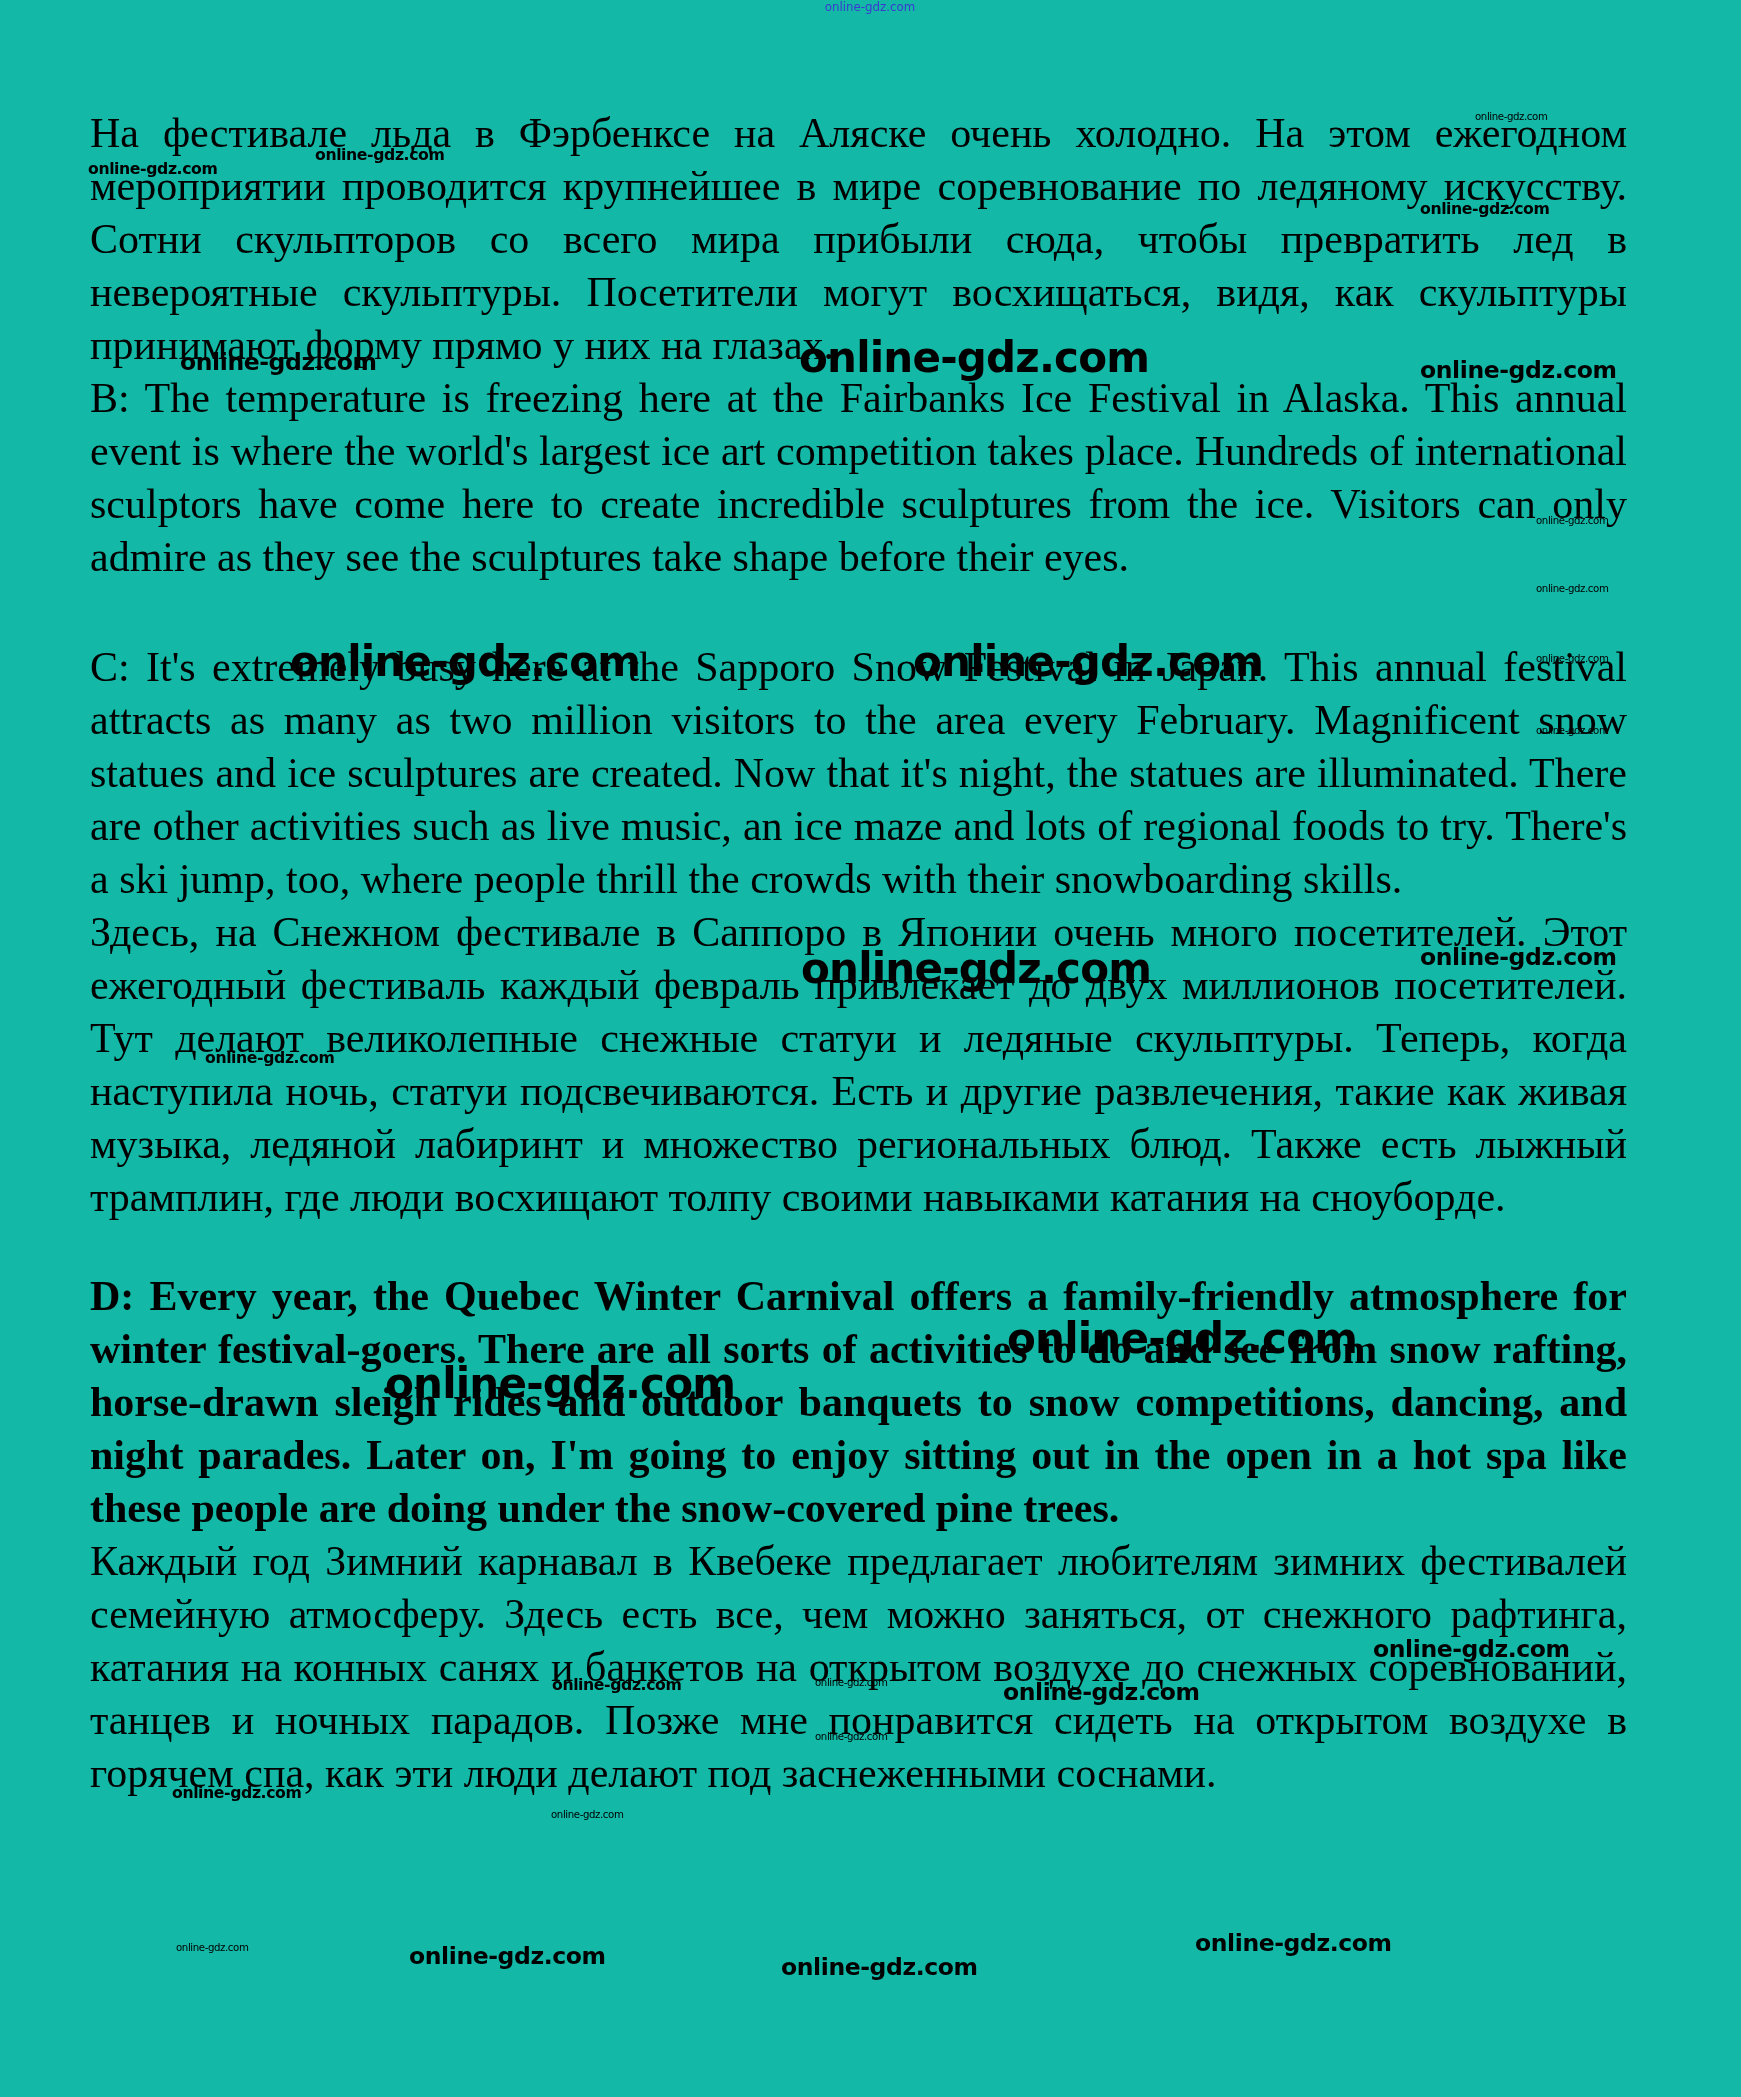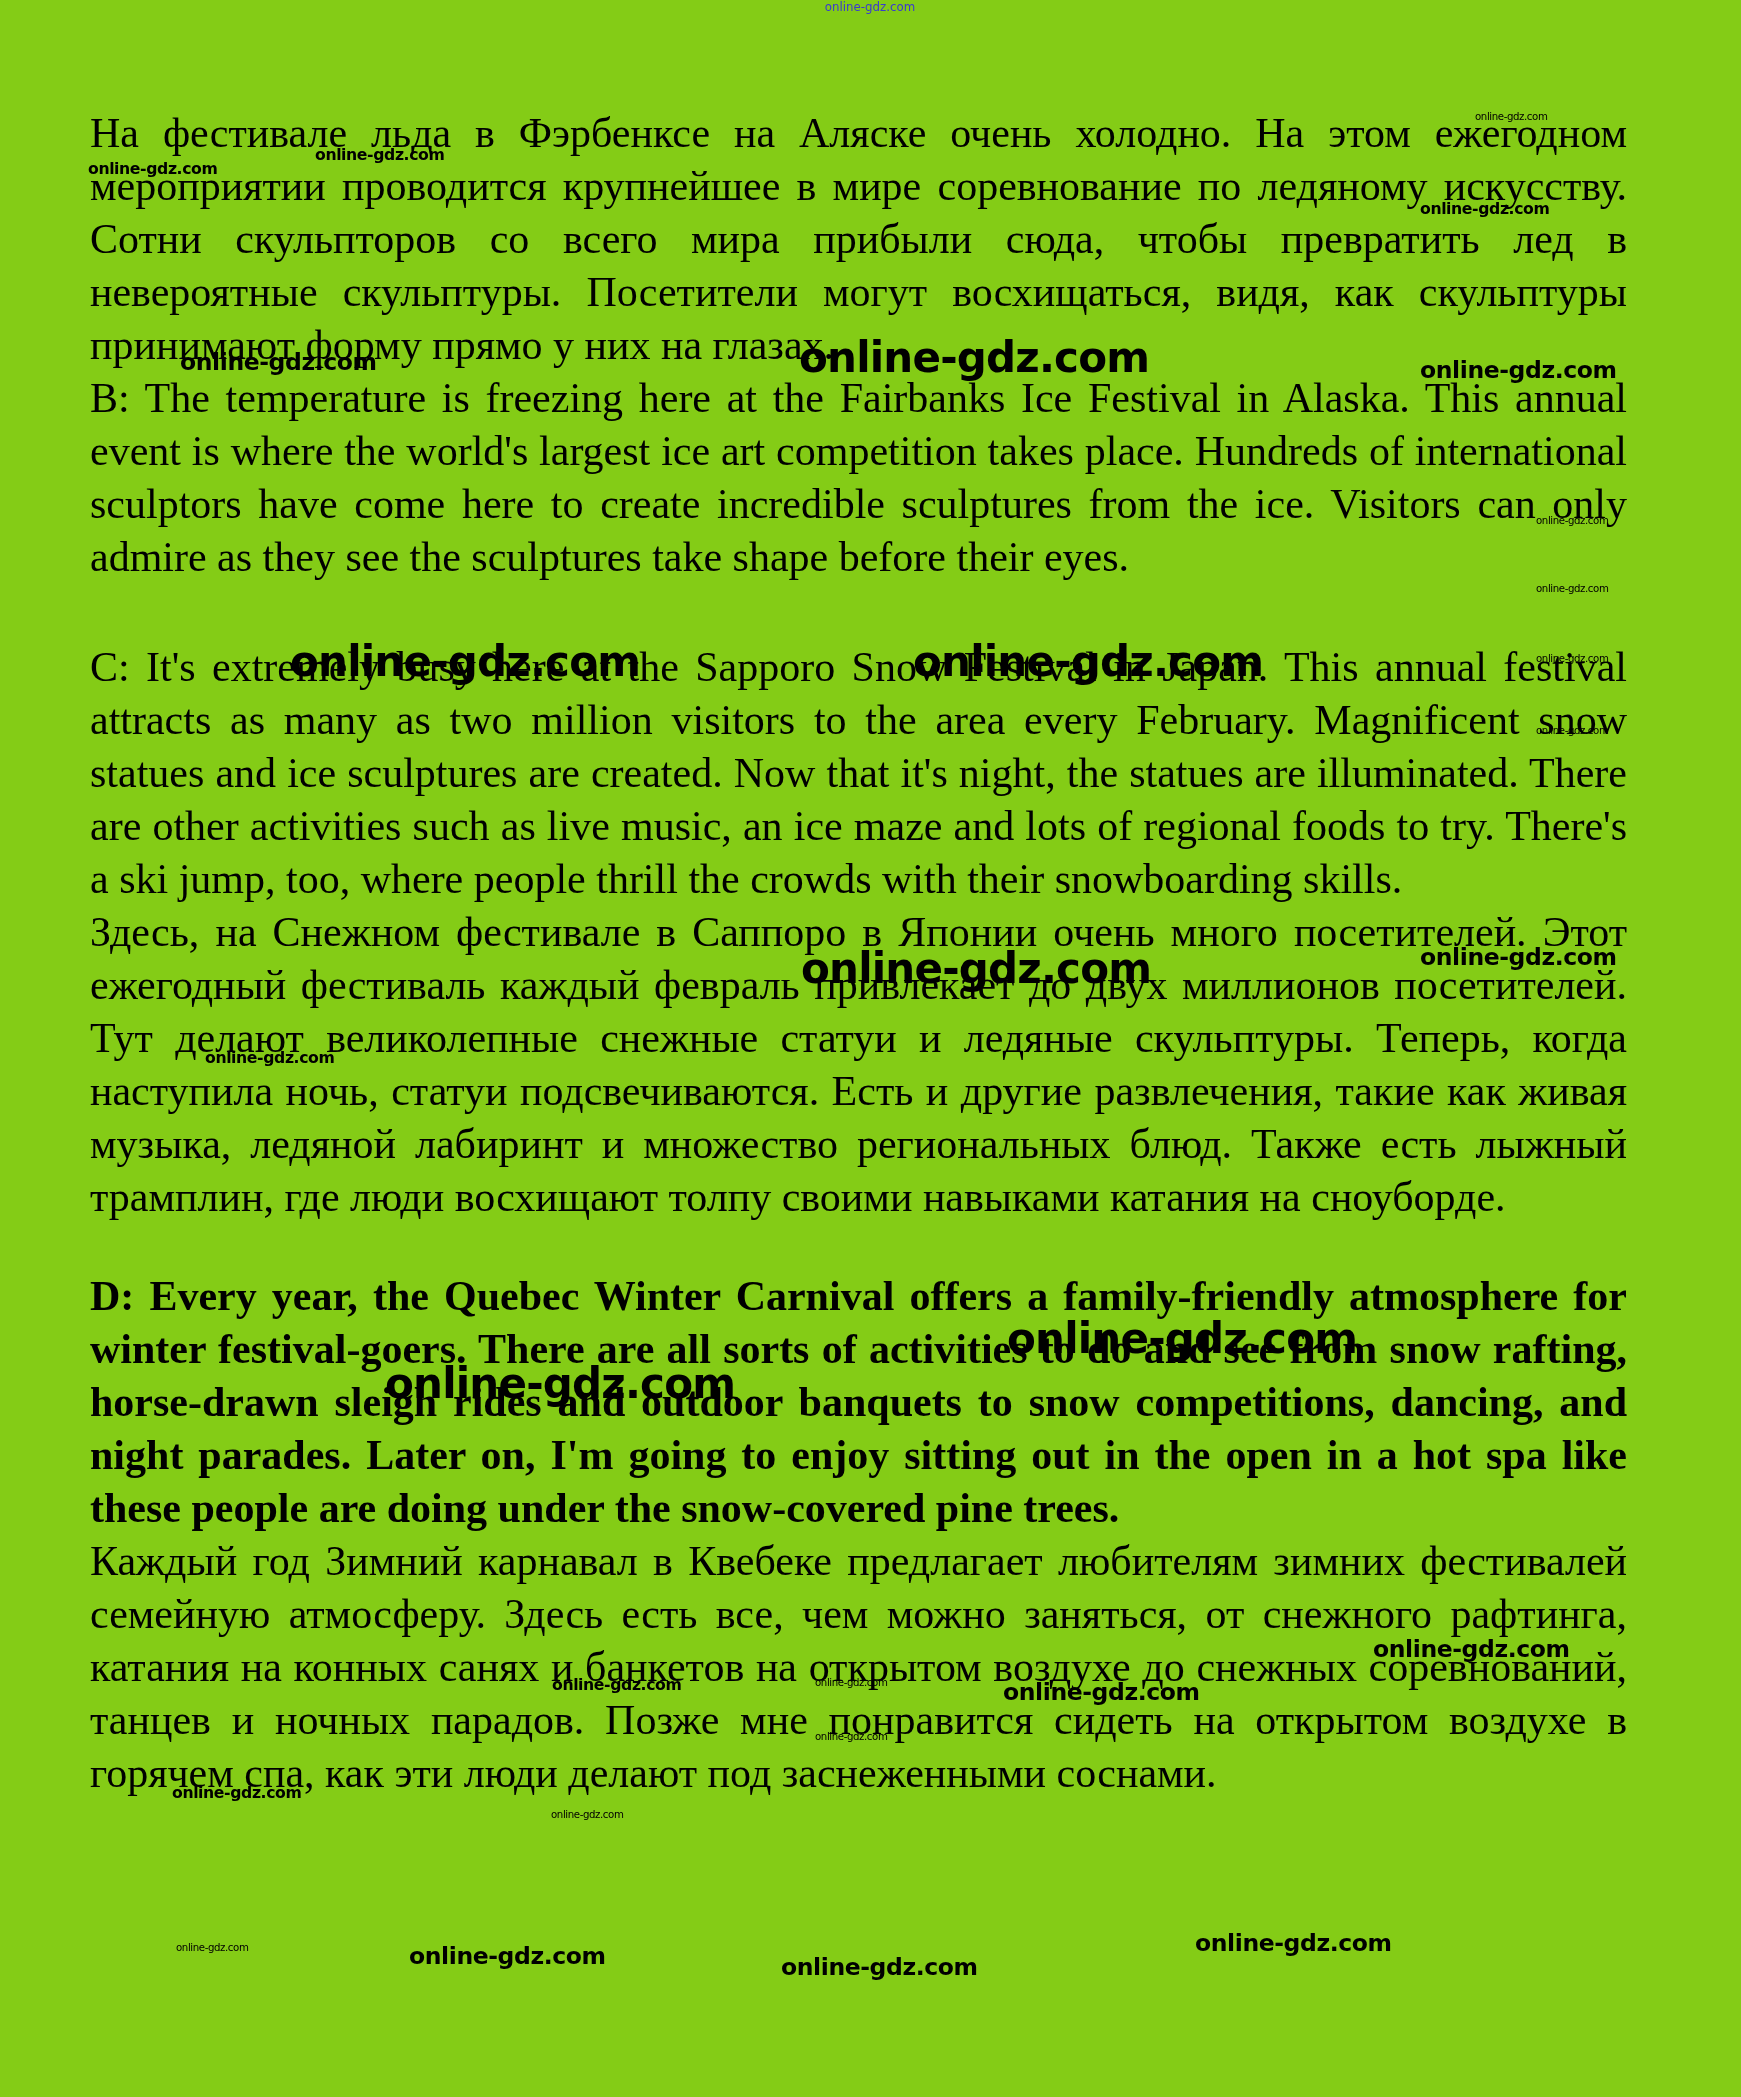--- a/index.html
+++ b/index.html
@@ -1,17 +1,17 @@
 <!DOCTYPE html>
 <html style="font-size:12.5px"><head>
 <meta charset="utf-8">
 <style>
   html, body { margin: 0; padding: 0; background: #ffffff; }
   body { width: 1742px; height: 2097px; position: relative; overflow: hidden; }
-  .page { position: absolute; left: 0; top: 0; width: 1742px; height: 2097px; background: #84cc16; }
+  .page { position: absolute; left: 0; top: 0; width: 1742px; height: 2097px; background: #14b8a6; }
   .top-mark {
     position: absolute; left: 823px; top: 0px; width: 94px; text-align: center;
     font-family: "DejaVu Sans", sans-serif; font-size: 11.8px; color: #3a3ad0; letter-spacing: 0px;
   }
   .content {
     position: absolute; left: 90px; top: 107px; width: 1537px;
     font-family: "Liberation Serif", serif; font-size: 42px; line-height: 53px; color: #000;
   }
   .para { margin: 0; text-align: justify; text-align-last: left; }
   .para.c-en { margin-top: 57px; }

